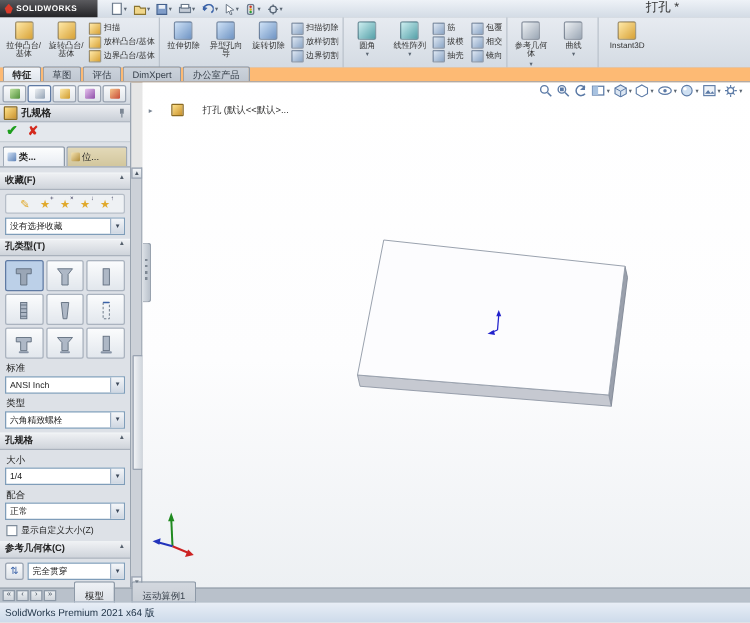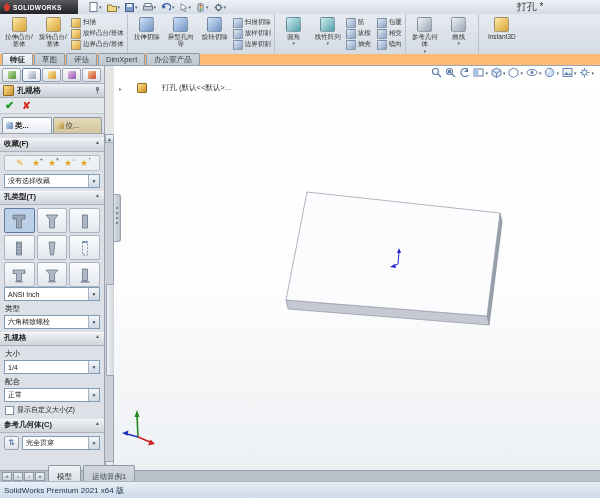--- a/index.html
+++ b/index.html
@@ -133,21 +133,21 @@
     border-left:none;border-radius:0 3px 3px 0;}
   .splitter::after{content:"";position:absolute;left:2px;top:12px;width:2px;height:20px;
     background:repeating-linear-gradient(#7e8894 0 2px,transparent 2px 5px);}
   
   .bottom-tabs{left:0;top:470px;width:600px;height:11px;background:#b9c1cb;
     border-top:1px solid #98a2ae;display:flex;align-items:center;padding-left:2px;box-sizing:border-box;}
   .navbtn{width:10px;height:9px;margin-right:1px;background:linear-gradient(#eef1f4,#cfd5dc);
     border:1px solid #8d99a7;box-sizing:border-box;font-size:6px;line-height:7px;
     text-align:center;color:#44505e;}
   .dtab{height:10px;line-height:10px;padding:6px 8px;font-size:7.5px;color:#222;
-    border:1px solid #8d99a7;border-bottom:none;margin-left:2px;
+    border:1px solid #8d99a7;border-bottom:none;margin-left:13px;
     background:linear-gradient(#eef1f5,#d6dbe2);border-radius:2px 2px 0 0;}
   .dtab.inactive{background:linear-gradient(#d3d8df,#c3c9d1);color:#39424d;}
   .statusbar{left:0;top:481px;width:600px;height:17px;
     background:linear-gradient(#e8eef6,#cddaea);border-top:1px solid #aab6c4;
     font-size:8px;color:#1d3145;line-height:17px;padding-left:4px;box-sizing:border-box;}
   svg{display:block;}
 </style>
 </head>
 <body>
 
@@ -441,20 +441,21 @@
             <rect x="5" y="15" width="8" height="1.6" rx="0.8" fill="#8894a6"></rect>
           </svg>
         </div>
       <div class="hcell">
           <svg width="18" height="18">
             <rect x="6.5" y="3" width="5" height="11.5" fill="#aeb8c6" stroke="#5e6b7c" stroke-width="0.7"></rect>
             <rect x="4.5" y="15" width="9" height="1.8" rx="0.9" fill="#8894a6"></rect>
           </svg>
         </div>
     </div>
+    <div class="flabel">标准</div>
     <div class="dd">
       <span class="v">ANSI Inch</span>
       <span class="db">▼</span>
     </div>
     <div class="flabel">类型</div>
     <div class="dd">
       <span class="v">六角精致螺栓</span>
       <span class="db">▼</span>
     </div>
   </div>

